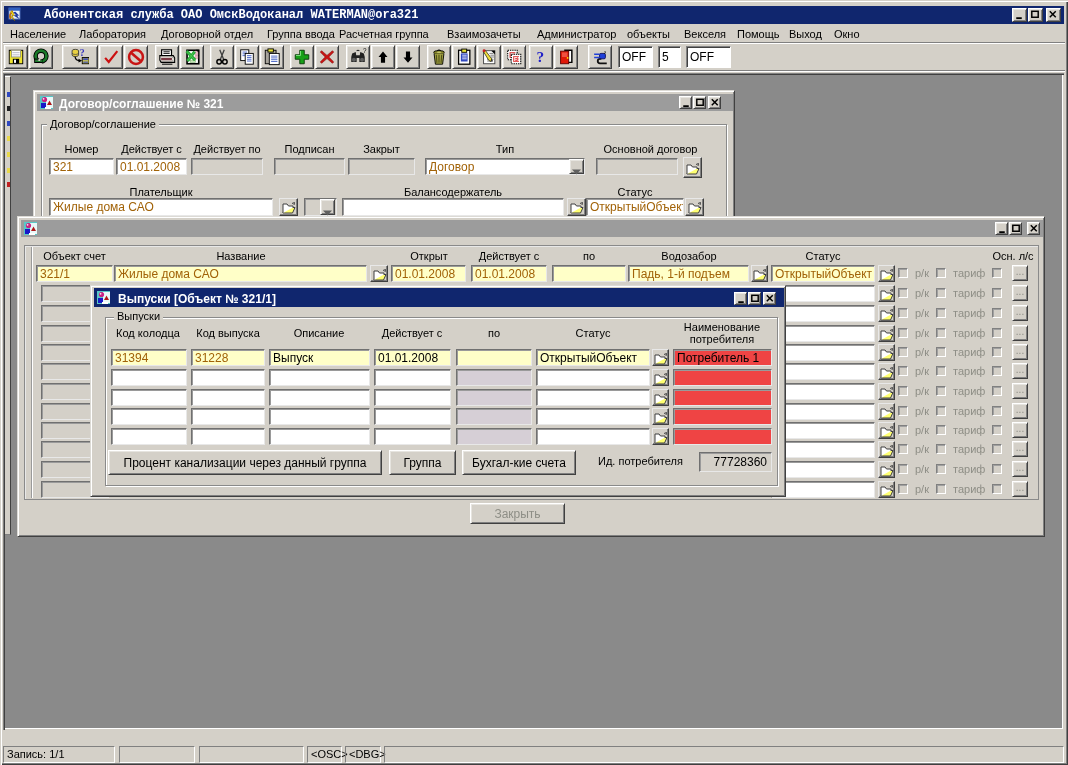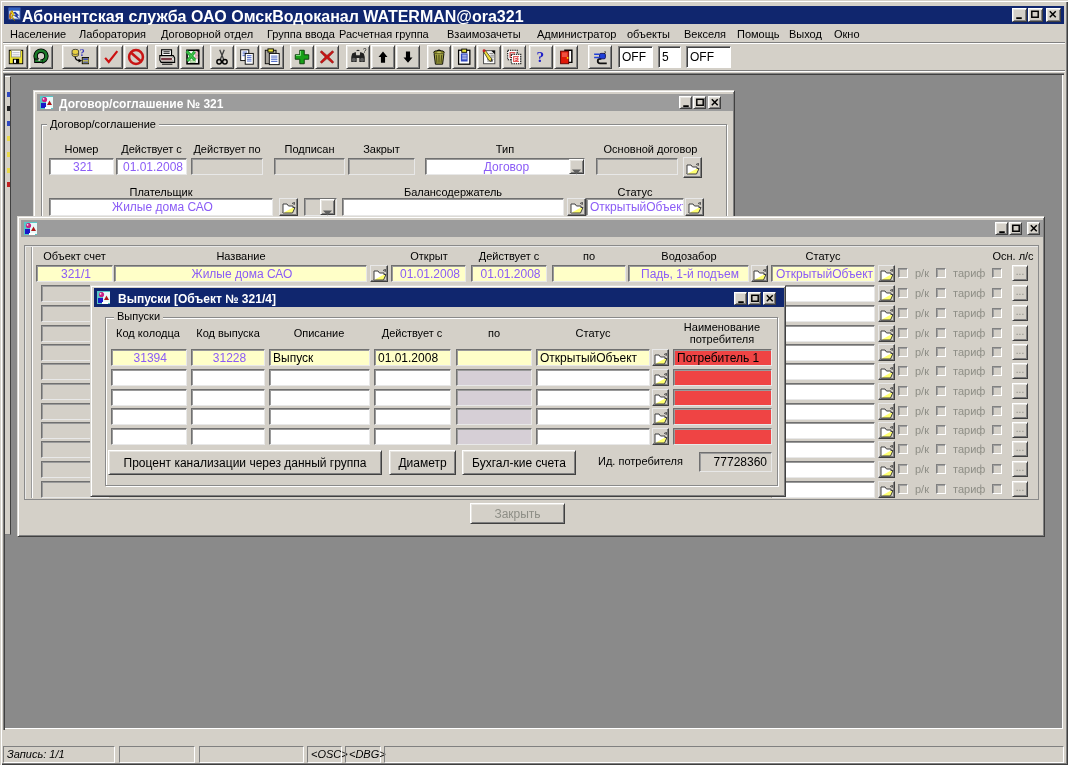--- a/index.html
+++ b/index.html
@@ -9,52 +9,52 @@
  box-shadow:inset 1px 1px 0 #E6E4DF, inset -1px -1px 0 #808080;background:#D4D0C8;}
 .sunk{border:1px solid;border-color:#808080 #FFFFFF #FFFFFF #808080;
  box-shadow:inset 1px 1px 0 #404040;background:#fff;}
 .fld{position:absolute;border:1px solid;border-color:#707070 #E8E8E8 #E8E8E8 #707070;
  box-shadow:inset 1px 1px 0 #9a9a9a;background:#fff;font-size:12px;line-height:14px;
  padding:1px 0 0 3px;white-space:nowrap;overflow:hidden;}
 .yel{background:#FFFFC8;}
 .dis{background:#D4D0C8;}
 .lav{background:#D6CFD6;}
 .gryf{background:#ef4444;}
-.gtx{color:#8b5cf6;text-align:center;}
+.gtx{color:#a16207;}
 .lbl{position:absolute;font-size:11px;text-align:center;white-space:nowrap;}
 .titl{position:absolute;height:18px;color:#fff;font-weight:bold;font-size:12px;
  white-space:nowrap;}
 .tbtn{position:absolute;width:14px;height:13px;background:#D4D0C8;
  border:1px solid;border-color:#FFFFFF #404040 #404040 #FFFFFF;
  box-shadow:inset 1px 1px 0 #E6E4DF, inset -1px -1px 0 #808080;}
 .win{position:absolute;background:#D4D0C8;border:1px solid;
  border-color:#DCDAD5 #404040 #404040 #DCDAD5;
  box-shadow:inset 1px 1px 0 #FFFFFF, inset -1px -1px 0 #808080;}
 .grp{position:absolute;border:1px solid #8a8a8a;box-shadow:inset 1px 1px 0 #fff,1px 1px 0 #fff;}
 .mi{position:absolute;top:4px;font-size:11px;white-space:nowrap;}
 .cb{position:absolute;width:10px;height:10px;background:#D4D0C8;border:1px solid;
  border-color:#808080 #fff #fff #808080;box-shadow:inset 1px 1px 0 #A0A0A0;}
 .sp{position:absolute;font-size:11px;border:1px solid;border-color:#808080 #fff #fff #808080;
- padding:1px 0 0 3px;white-space:nowrap;font-style:italic;}
+ padding:1px 0 0 3px;white-space:nowrap;}
 .fb{position:absolute;background:#D4D0C8;border:1px solid;border-color:#E8E8E8 #404040 #404040 #E8E8E8;
  box-shadow:inset -1px -1px 0 #808080;}
 </style></head>
 <body>
 <div id="wrap">
     <div id="root">
       <div class="abs" style="left:0;top:0;width:1068px;height:765px;box-shadow:inset 1px 1px 0 #D4D0C8, inset 2px 2px 0 #FFFFFF, inset -1px -1px 0 #404040, inset -2px -2px 0 #808080;"></div>
       <div class="abs" style="left:4px;top:6px;width:1060px;height:18px;background:#10266E;"></div>
       <div class="abs" style="left:7px;top:7px"><svg width="14" height="14" viewBox="0 0 15 15">
           <rect x="2" y="1" width="12" height="12" fill="#E8F0F8" stroke="#3858A8"></rect>
           <rect x="2" y="1" width="12" height="3" fill="#3060C0"></rect>
           <path d="M9 5 L13 9 L11 9.5 L13.5 13 L7 9 L9.5 8.5 L6.5 5.5 Z" fill="#2038A0"></path>
           <path d="M4 13 Q2 10 4 7 L6 4" fill="none" stroke="#C06818" stroke-width="1.6"></path>
           <path d="M5.5 4 L8 9 L5.5 9.5 L8.5 15 L3.5 9.8 L6 9.2 L3.8 5 Z" fill="#FFE008" stroke="#705000" stroke-width="0.5"></path>
         </svg></div>
-      <div class="titl" style="left:22px;top:8px;font-size:16px;">Абонентская служба ОАО ОмскВодоканал WATERMAN@ora321</div>
+      <div class="titl" style="left:44px;top:8px;font-size:12px;font-family:Liberation Mono, monospace;">Абонентская служба ОАО ОмскВодоканал WATERMAN@ora321</div>
       <div class="tbtn" style="left:1012px;top:8px;width:15px;height:14px">
         <div style="position:absolute;left:0px;top:0px"><svg width="12" height="11" viewBox="0 0 12 12">
             <rect x="3" y="9" width="6" height="2" fill="#000"></rect>
           </svg></div>
       </div>
       <div class="tbtn" style="left:1028px;top:8px;width:15px;height:14px">
         <div style="position:absolute;left:0px;top:0px"><svg width="12" height="11" viewBox="0 0 12 12">
             <rect x="2.5" y="2.5" width="7" height="6.5" fill="none" stroke="#000" stroke-width="1.6"></rect>
           </svg></div>
       </div>
@@ -594,21 +594,21 @@
         <div class="abs" style="left:3px;top:2px;width:690px;height:19px;background:#10266E;"></div>
         <div class="abs" style="left:6px;top:5px"><svg width="13" height="13" viewBox="0 0 13 13">
             <rect x="0" y="0" width="13" height="13" fill="#58C8C8"></rect>
             <rect x="6" y="1" width="7" height="11" fill="#E8F8F8"></rect>
             <rect x="1" y="7" width="5" height="5" fill="#1818C8"></rect>
             <circle cx="4.5" cy="3.5" r="2.6" fill="#C82080"></circle>
             <circle cx="3.6" cy="2.8" r="0.9" fill="#F8E8F0"></circle>
             <path d="M7 9 L9.5 4.5 L12 9 Z" fill="#B01818"></path>
             <rect x="5" y="11" width="6" height="2" fill="#fff"></rect>
           </svg></div>
-        <div class="titl" style="left:27px;top:6px;">Выпуски [Объект № 321/4]</div>
+        <div class="titl" style="left:27px;top:6px;">Выпуски [Объект № 321/1]</div>
         <div class="tbtn" style="left:643px;top:6px;width:13px;height:13px">
           <div style="position:absolute;left:0px;top:0px"><svg width="12" height="11" viewBox="0 0 12 12">
               <rect x="3" y="9" width="6" height="2" fill="#000"></rect>
             </svg></div>
         </div>
         <div class="tbtn" style="left:657px;top:6px;width:13px;height:13px">
           <div style="position:absolute;left:0px;top:0px"><svg width="12" height="11" viewBox="0 0 12 12">
               <rect x="2.5" y="2.5" width="7" height="6.5" fill="none" stroke="#000" stroke-width="1.6"></rect>
             </svg></div>
         </div>
@@ -690,21 +690,21 @@
         <div class="fld" style="left:445px;top:142px;width:114px;height:17px;"></div>
         <div class="fb" style="left:561px;top:142px;width:17px;height:17px">
           <div style="position:absolute;left:0px;top:1px"><svg width="15" height="15" viewBox="0 0 15 15">
               <path d="M2 13 L4.5 7.5 L14 7.5 L11.5 13 Z" fill="#FFFF72" stroke="#404040" stroke-width="1"></path>
               <path d="M2 13 L2 4 L6 4 L7.5 6 L12 6 L12 7.5" fill="#fff" stroke="#404040" stroke-width="1"></path>
               <path d="M11 3.5 L13.5 2.5 L13 5" fill="none" stroke="#404040" stroke-width="1"></path>
             </svg></div>
         </div>
         <div class="fld gryf" style="left:582px;top:142px;width:99px;height:17px;"></div>
         <div class="btn abs" style="left:17px;top:164px;width:274px;height:25px;text-align:center;padding-top:5px;">Процент канализации через данный группа</div>
-        <div class="btn abs" style="left:298px;top:164px;width:67px;height:25px;text-align:center;padding-top:5px;">Диаметр</div>
+        <div class="btn abs" style="left:298px;top:164px;width:67px;height:25px;text-align:center;padding-top:5px;">Группа</div>
         <div class="btn abs" style="left:371px;top:164px;width:114px;height:25px;text-align:center;padding-top:5px;">Бухгал-кие счета</div>
         <div class="lbl" style="left:507px;top:169px;width:100px;text-align:left;">Ид. потребителя</div>
         <div class="fld dis" style="left:608px;top:166px;width:73px;height:20px;text-align:right;padding:2px 4px 0 0;">77728360</div>
       </div>
       <div class="abs" style="left:0;top:741px;width:1068px;height:2px;"></div>
       <div class="sp" style="left:3px;top:746px;width:112px;height:17px;">Запись: 1/1</div>
       <div class="sp" style="left:119px;top:746px;width:76px;height:17px;"></div>
       <div class="sp" style="left:199px;top:746px;width:105px;height:17px;"></div>
       <div class="sp" style="left:307px;top:746px;width:35px;height:17px;">&lt;OSC&gt;</div>
       <div class="sp" style="left:345px;top:746px;width:36px;height:17px;">&lt;DBG&gt;</div>

